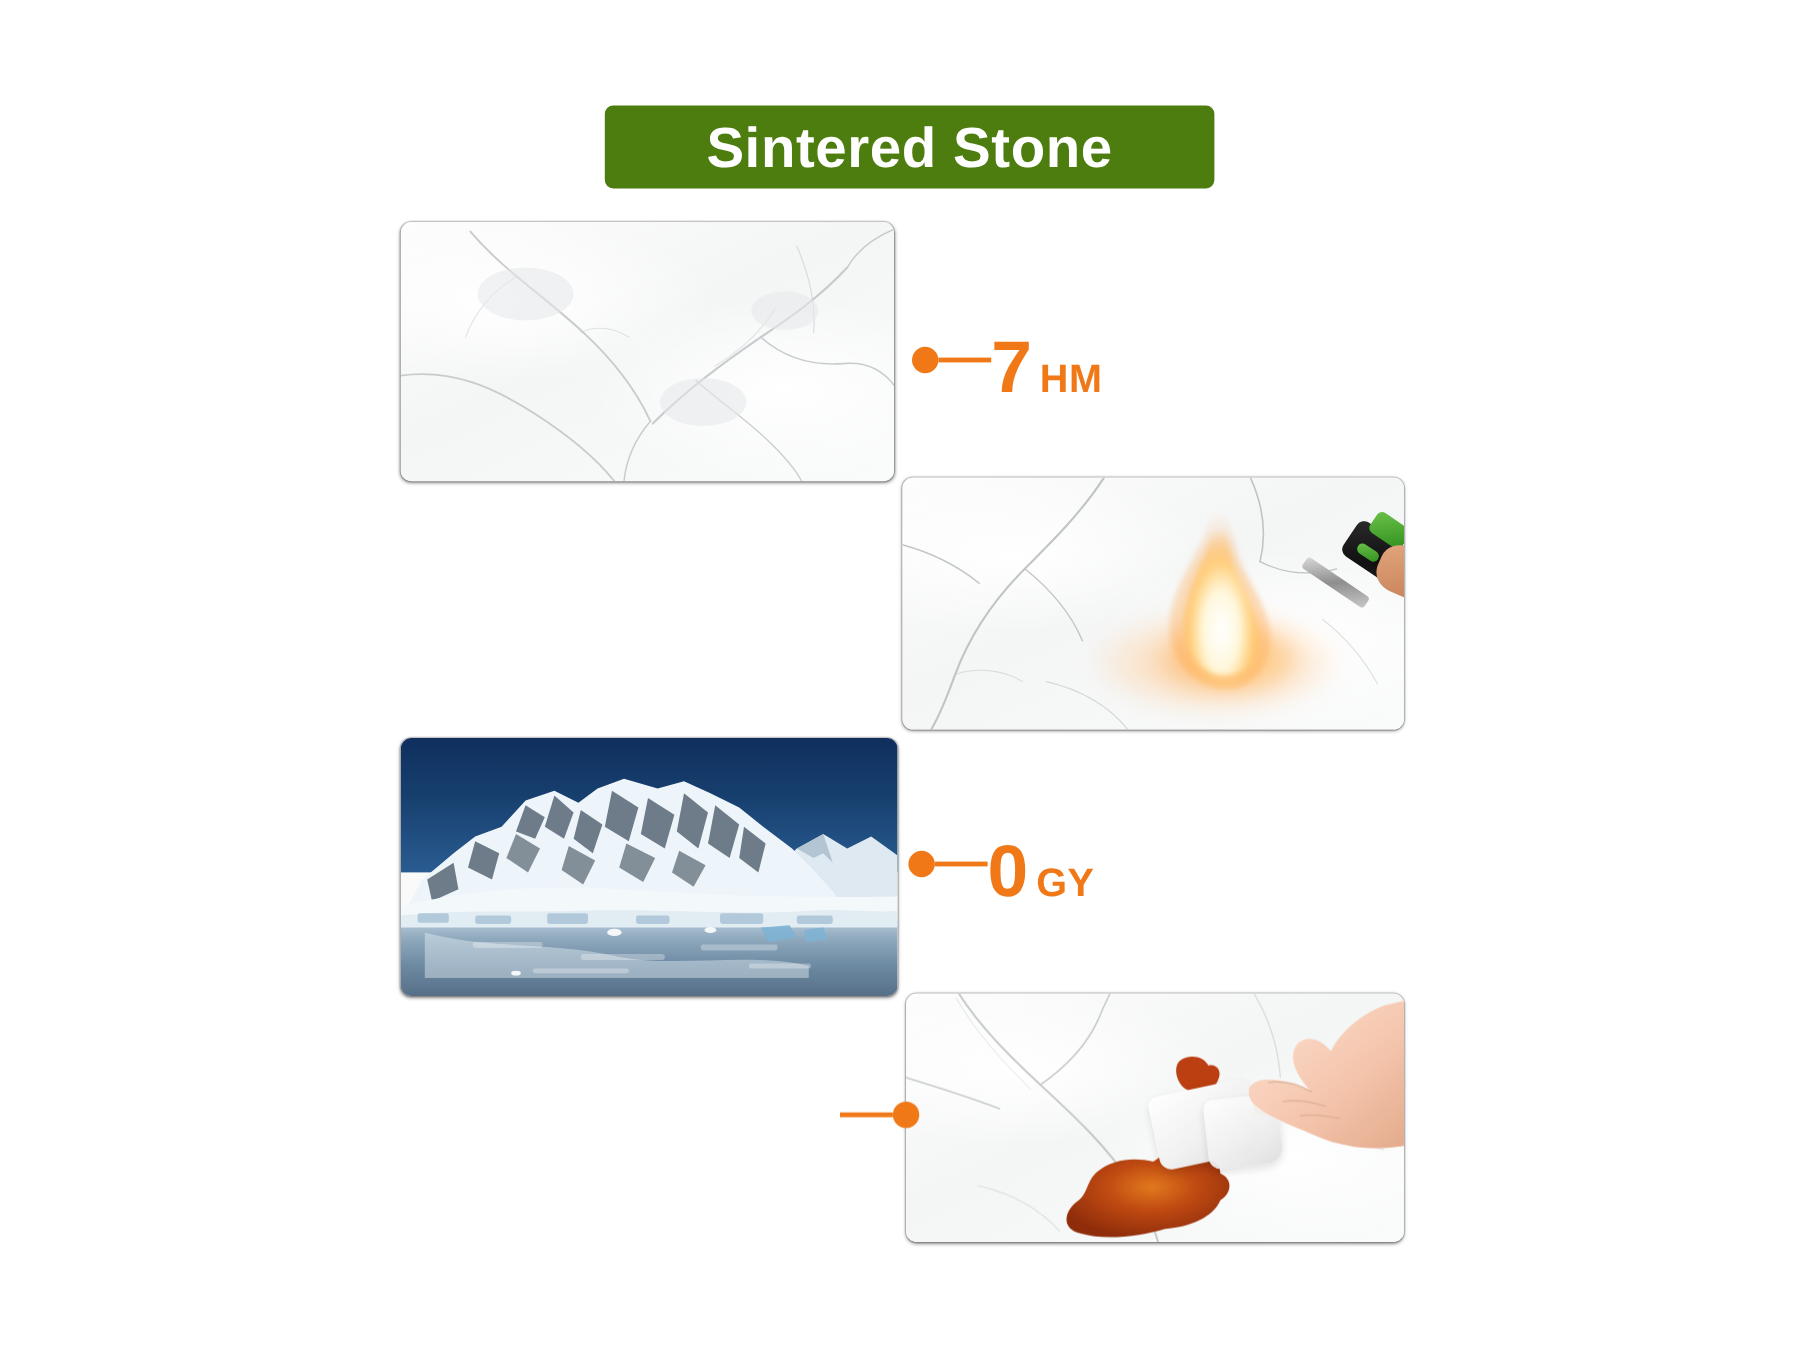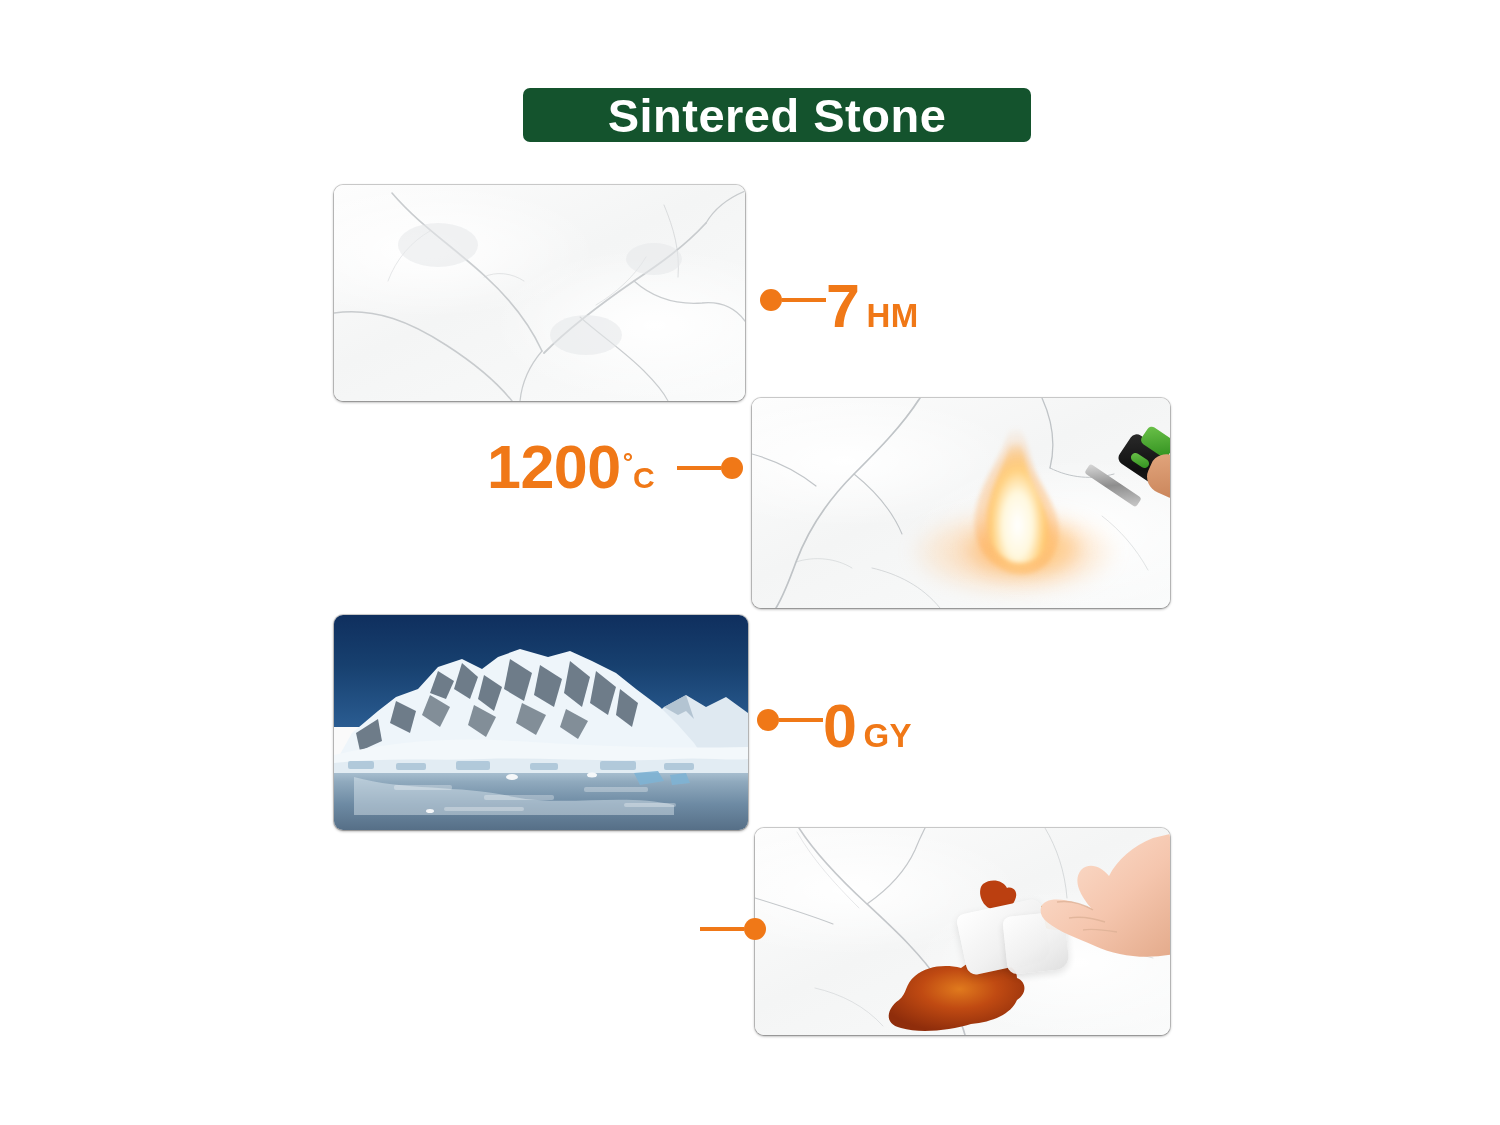--- a/index.html
+++ b/index.html
@@ -16,25 +16,25 @@
   .canvas {
     position: relative;
     width: 1500px;
     height: 1125px;
     background: #ffffff;
   }
 
   
   .title-banner {
     position: absolute;
-    left: 523px;
+    left: 504px;
     top: 88px;
     width: 508px;
-    height: 54px;
-    background: #14532d;
+    height: 69px;
+    background: #4d7c0f;
     border-radius: 7px;
     display: flex;
     align-items: center;
     justify-content: center;
   }
   .title-text {
     color: #ffffff;
     font-size: 47px;
     font-weight: bold;
     letter-spacing: 0.5px;
@@ -388,29 +388,20 @@
 
   <div class="callout callout-hm">
     <span class="dot"></span>
     <span class="lead"></span>
     <span class="callout-label">
       <span class="big-num">7</span>
       <span class="unit">HM</span>
     </span>
   </div>
 
-  <div class="callout callout-temp">
-    <span class="callout-label">
-      <span class="big-num">1200</span>
-      <span class="deg">°</span>
-      <span class="deg-c">C</span>
-    </span>
-    <span class="lead" style="margin-left:22px;"></span>
-    <span class="dot"></span>
-  </div>
 
   <div class="callout callout-gy">
     <span class="dot"></span>
     <span class="lead"></span>
     <span class="callout-label">
       <span class="big-num">0</span>
       <span class="unit">GY</span>
     </span>
   </div>
 

